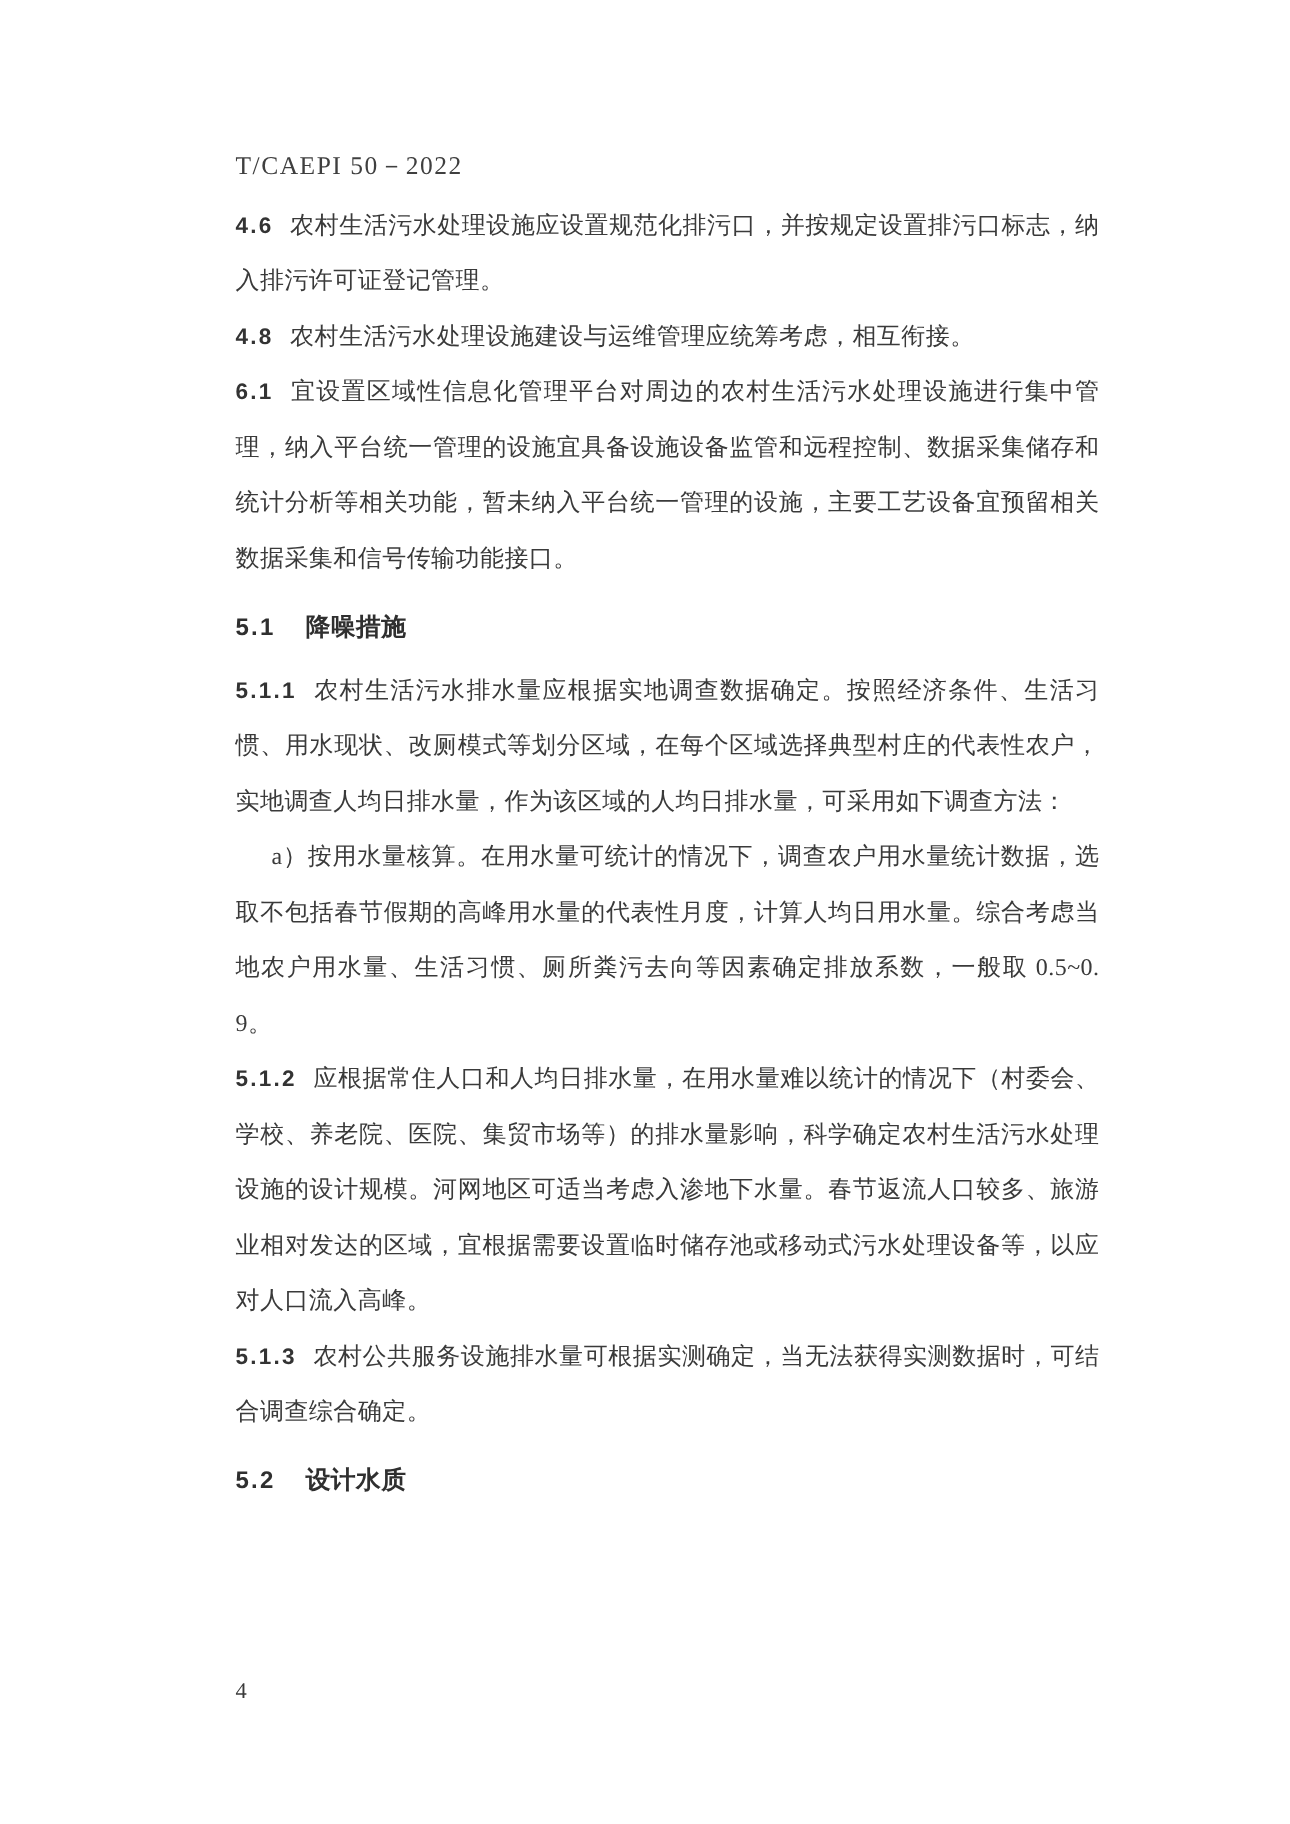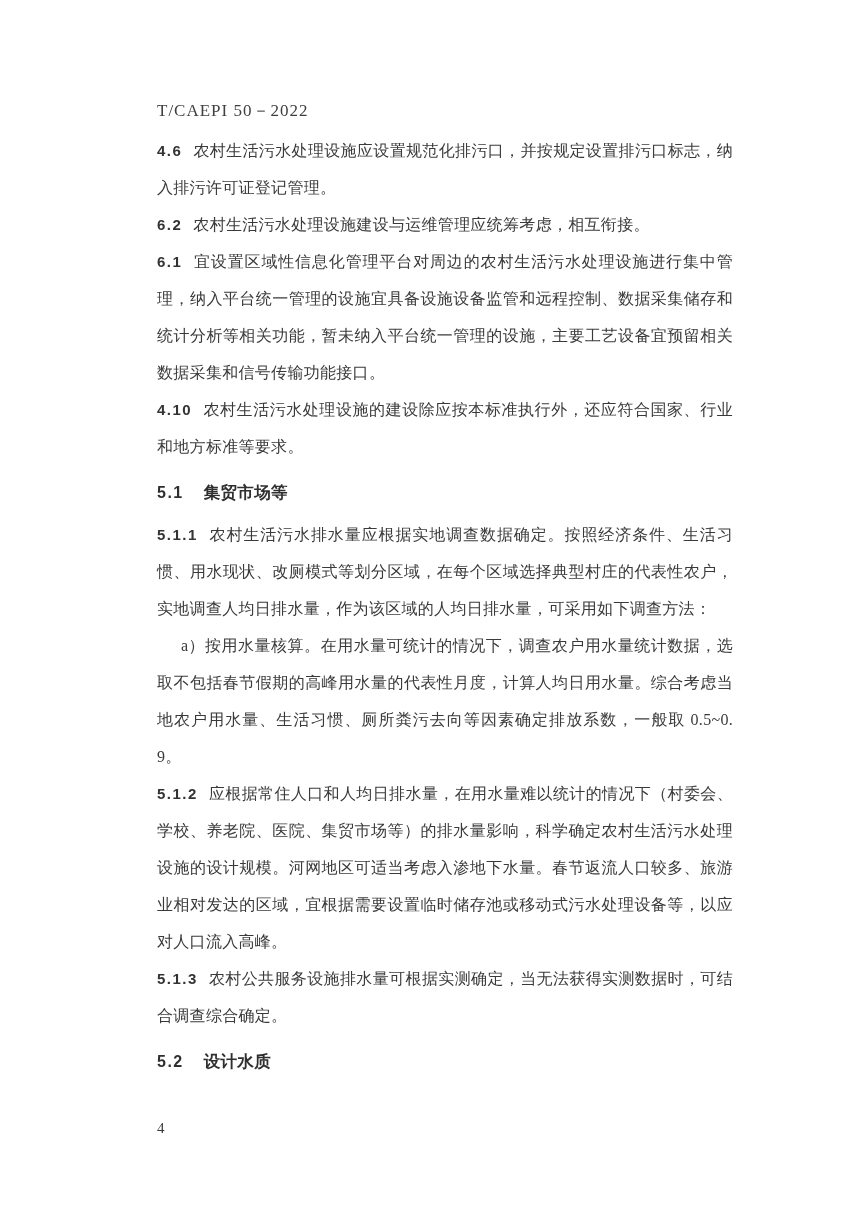--- a/index.html
+++ b/index.html
@@ -67,24 +67,23 @@
   }
 </style>
 </head>
 <body>
 
 <div class="page">
   <div class="doc-header">T/CAEPI 50－2022</div>
 
   <div class="body-text" id="paragraphs">
       <p class="para clause"><span class="clause-num">4.6</span><span>农村生活污水处理设施应设置规范化排污口，并按规定设置排污口标志，纳入排污许可证登记管理。</span></p>
-      <p class="para clause"><span class="clause-num">6.2</span><span>农村生活污水处理设施建设与运维管理应统筹考虑，相互衔接。</span></p>
+      <p class="para clause"><span class="clause-num">4.8</span><span>农村生活污水处理设施建设与运维管理应统筹考虑，相互衔接。</span></p>
       <p class="para clause"><span class="clause-num">6.1</span><span>宜设置区域性信息化管理平台对周边的农村生活污水处理设施进行集中管理，纳入平台统一管理的设施宜具备设施设备监管和远程控制、数据采集储存和统计分析等相关功能，暂未纳入平台统一管理的设施，主要工艺设备宜预留相关数据采集和信号传输功能接口。</span></p>
-      <p class="para clause"><span class="clause-num">4.10</span><span>农村生活污水处理设施的建设除应按本标准执行外，还应符合国家、行业和地方标准等要求。</span></p>
-      <p class="para heading2"><span class="clause-num">5.1</span><span>集贸市场等</span></p>
+      <p class="para heading2"><span class="clause-num">5.1</span><span>降噪措施</span></p>
       <p class="para clause"><span class="clause-num">5.1.1</span><span>农村生活污水排水量应根据实地调查数据确定。按照经济条件、生活习惯、用水现状、改厕模式等划分区域，在每个区域选择典型村庄的代表性农户，实地调查人均日排水量，作为该区域的人均日排水量，可采用如下调查方法：</span></p>
       <p class="para list">a）按用水量核算。在用水量可统计的情况下，调查农户用水量统计数据，选取不包括春节假期的高峰用水量的代表性月度，计算人均日用水量。综合考虑当地农户用水量、生活习惯、厕所粪污去向等因素确定排放系数，一般取 0.5~0.9。</p>
       <p class="para clause"><span class="clause-num">5.1.2</span><span>应根据常住人口和人均日排水量，在用水量难以统计的情况下（村委会、学校、养老院、医院、集贸市场等）的排水量影响，科学确定农村生活污水处理设施的设计规模。河网地区可适当考虑入渗地下水量。春节返流人口较多、旅游业相对发达的区域，宜根据需要设置临时储存池或移动式污水处理设备等，以应对人口流入高峰。</span></p>
       <p class="para clause"><span class="clause-num">5.1.3</span><span>农村公共服务设施排水量可根据实测确定，当无法获得实测数据时，可结合调查综合确定。</span></p>
       <p class="para heading2"><span class="clause-num">5.2</span><span>设计水质</span></p>
     </div>
 
   <div class="page-number">4</div>
 </div>
 

